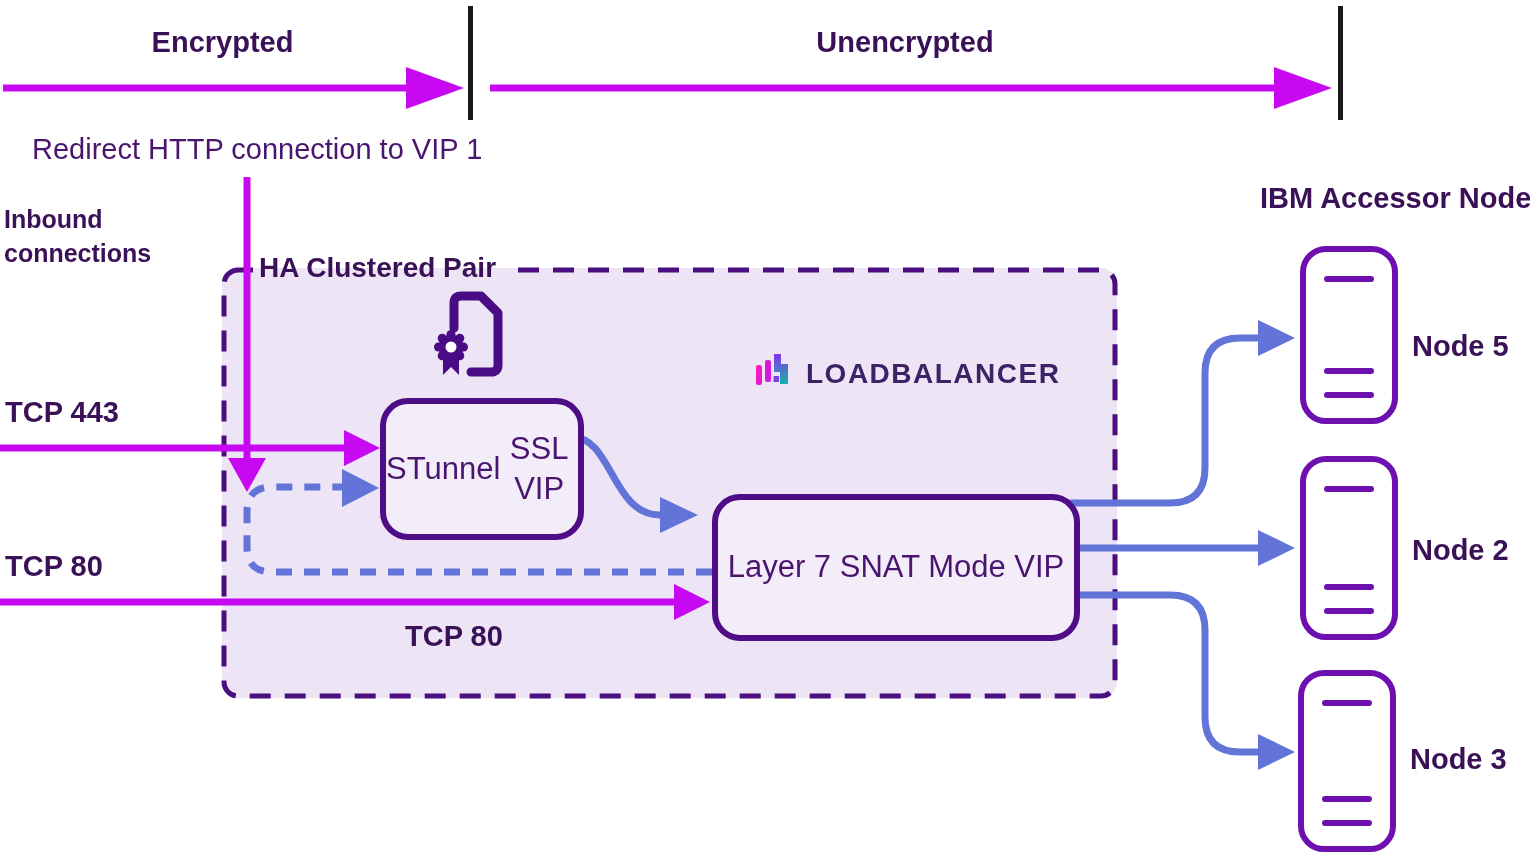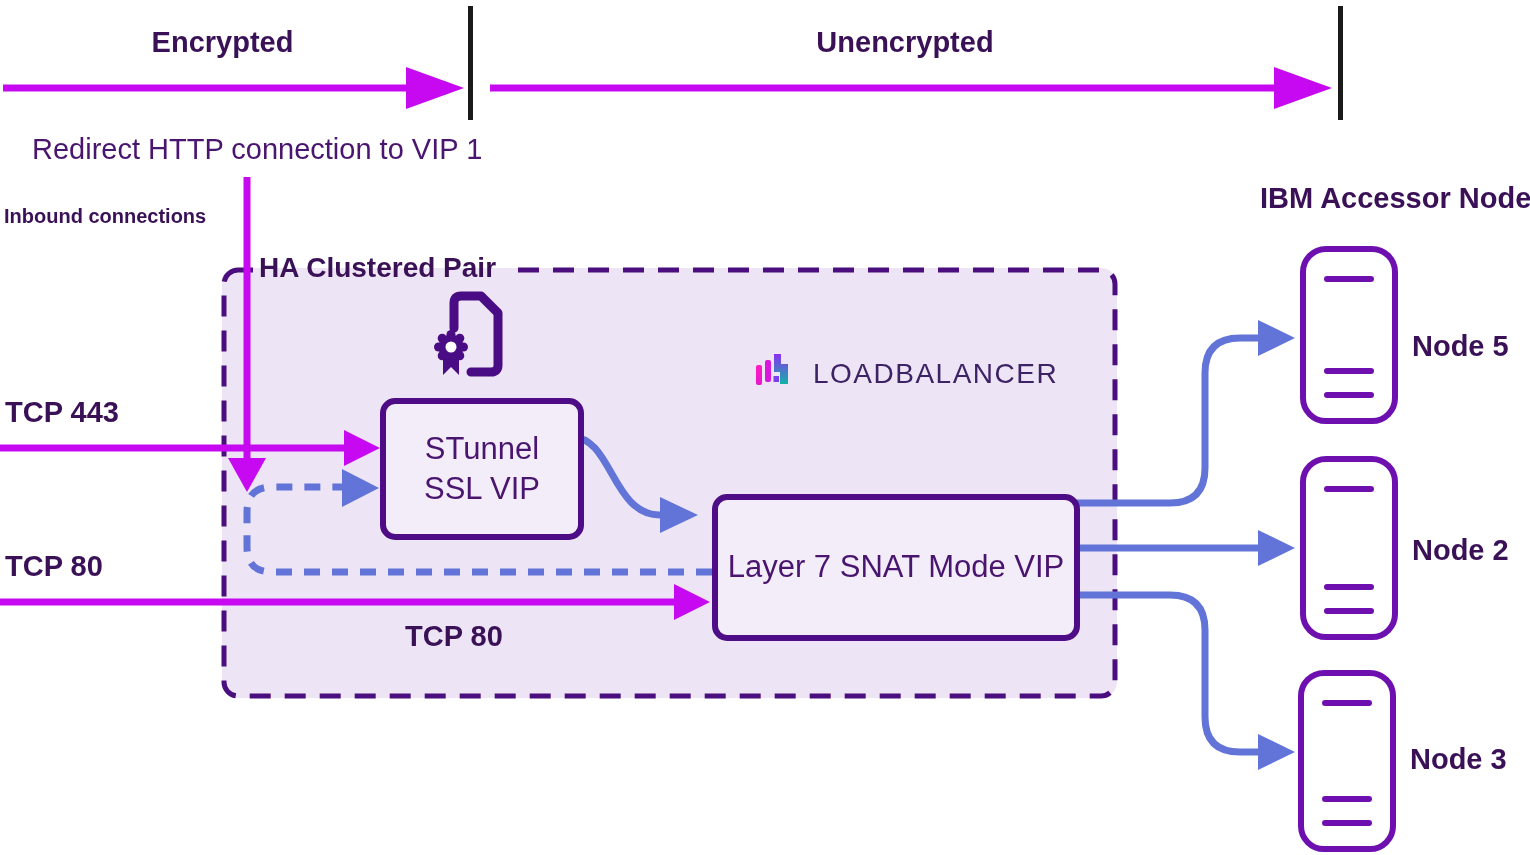--- a/index.html
+++ b/index.html
@@ -5,38 +5,38 @@
   html,body{margin:0;padding:0;background:#fff;}
   .canvas{
     position:relative;width:1530px;height:855px;background:#ffffff;
     font-family:"Liberation Sans",sans-serif;overflow:hidden;
   }
   .abs{position:absolute;}.z2{z-index:2}
   
   .lbl{position:absolute;color:var(--heading,#3A1157);font-weight:bold;z-index:5;white-space:nowrap;}
   .lbl-center{text-align:center;}
   .h29{font-size:29px;line-height:1.15;}
-  .h31{font-size:20px;line-height:1.35;}
+  .h31{font-size:25px;line-height:1.35;}
   .body-text{position:absolute;color:var(--text-purple,#4A156E);font-weight:normal;z-index:5;white-space:nowrap;}
   
   .ha-fill{
     position:absolute;left:222px;top:268px;width:895px;height:430px;
     background:var(--ha-fill,#EDE5F5);border-radius:16px;z-index:1;
   }
   .ha-label{
     position:absolute;left:253px;top:250px;height:36px;line-height:36px;
     padding:0 10px 0 6px;font-size:28px;font-weight:bold;color:var(--heading,#3A1157);
     background:linear-gradient(to bottom,#ffffff 0 50%,var(--ha-fill,#EDE5F5) 50% 100%);
     z-index:5;white-space:nowrap;
   }
   
   .vip-box{
     position:absolute;background:var(--box-fill,#F2EDF9);
-    border:6px solid var(--box-border,#4E0C86);border-radius:15px;
-    display:flex;flex-direction:column;align-items:center;justify-content:center;
+    border:6px solid var(--box-border,#4E0C86);border-radius:28px;
+    display:flex;align-items:center;justify-content:center;
     color:var(--text-purple,#4A156E);font-size:31px;line-height:1.3;text-align:center;z-index:4;
   }
   .stunnel-box{left:380px;top:398px;width:192px;height:130px;}
   .layer7-box{left:712px;top:483px;width:356px;height:135px;margin-top:11px;}
   
   .connectors{position:absolute;left:0;top:0;z-index:3;pointer-events:none;}
   .line-magenta{stroke:var(--magenta,#C609F0);stroke-width:7;fill:none;}
   .head-magenta{fill:var(--magenta,#C609F0);}
   .line-blue{stroke:var(--blue,#6374D8);stroke-width:7;fill:none;stroke-linecap:round;}
   .line-blue-dashed{stroke:var(--blue,#6374D8);stroke-width:7;fill:none;stroke-dasharray:16 12;}
@@ -49,21 +49,21 @@
     border-radius:26px;background:#fff;z-index:4;
   }
   .srv-line{
     position:absolute;left:50%;transform:translateX(-50%);
     width:50px;height:6px;border-radius:3px;background:var(--node-purple,#6E10B0);
   }
   .srv-line.l1{top:24px;} .srv-line.l2{bottom:44px;} .srv-line.l3{bottom:20px;}
   
   .logo{position:absolute;left:753px;top:352px;display:flex;align-items:center;z-index:2;}
   .logo-text{
-    margin-left:14px;font-size:28px;font-weight:400;letter-spacing:1.5px;
+    margin-left:7px;font-size:28px;font-weight:700;letter-spacing:1.5px;
     color:var(--logo-text,#3D2366);white-space:nowrap;
   }
 </style>
 </head>
 <body>
 
 <div class="canvas">
 
   <div class="ha-fill"></div>
 

